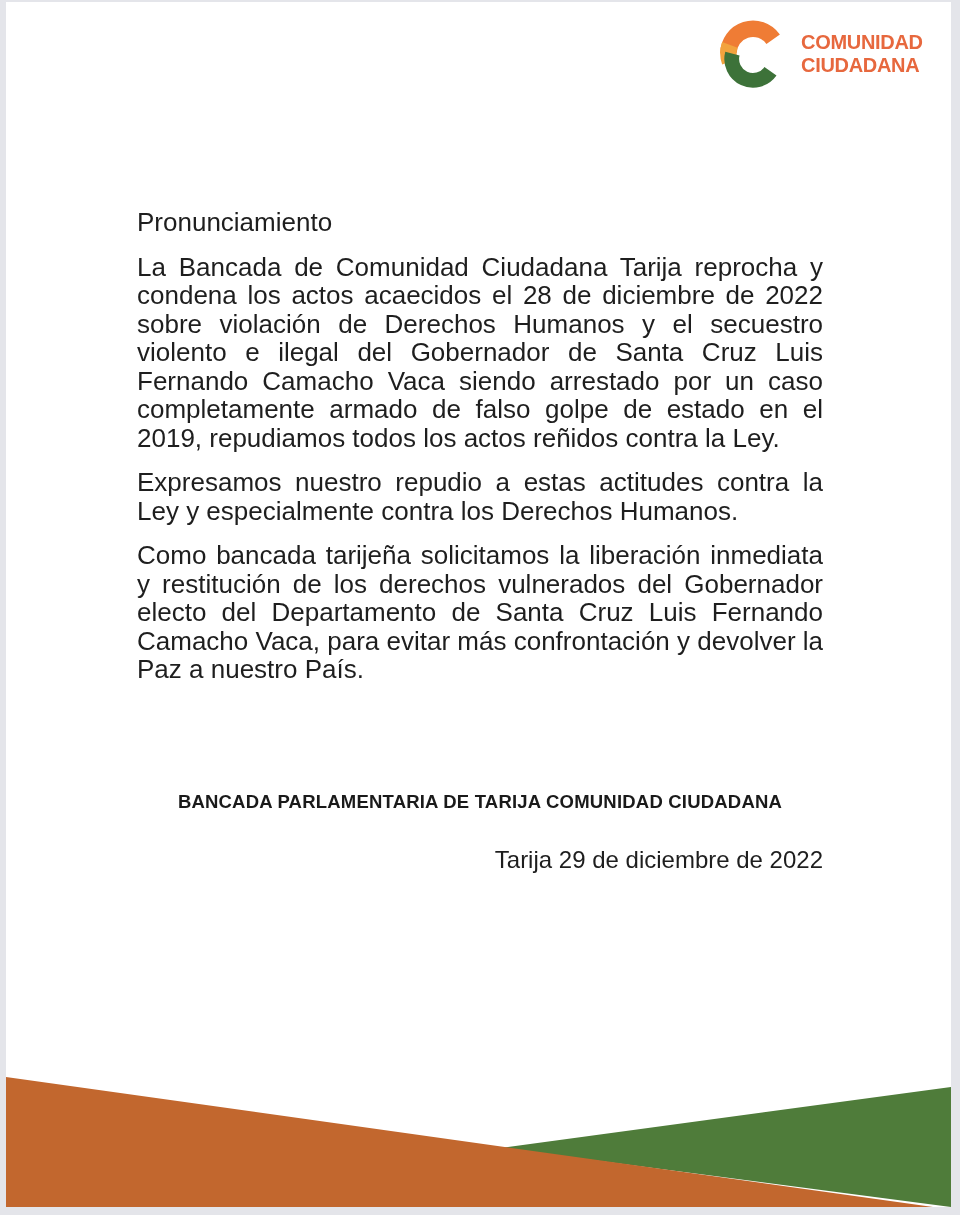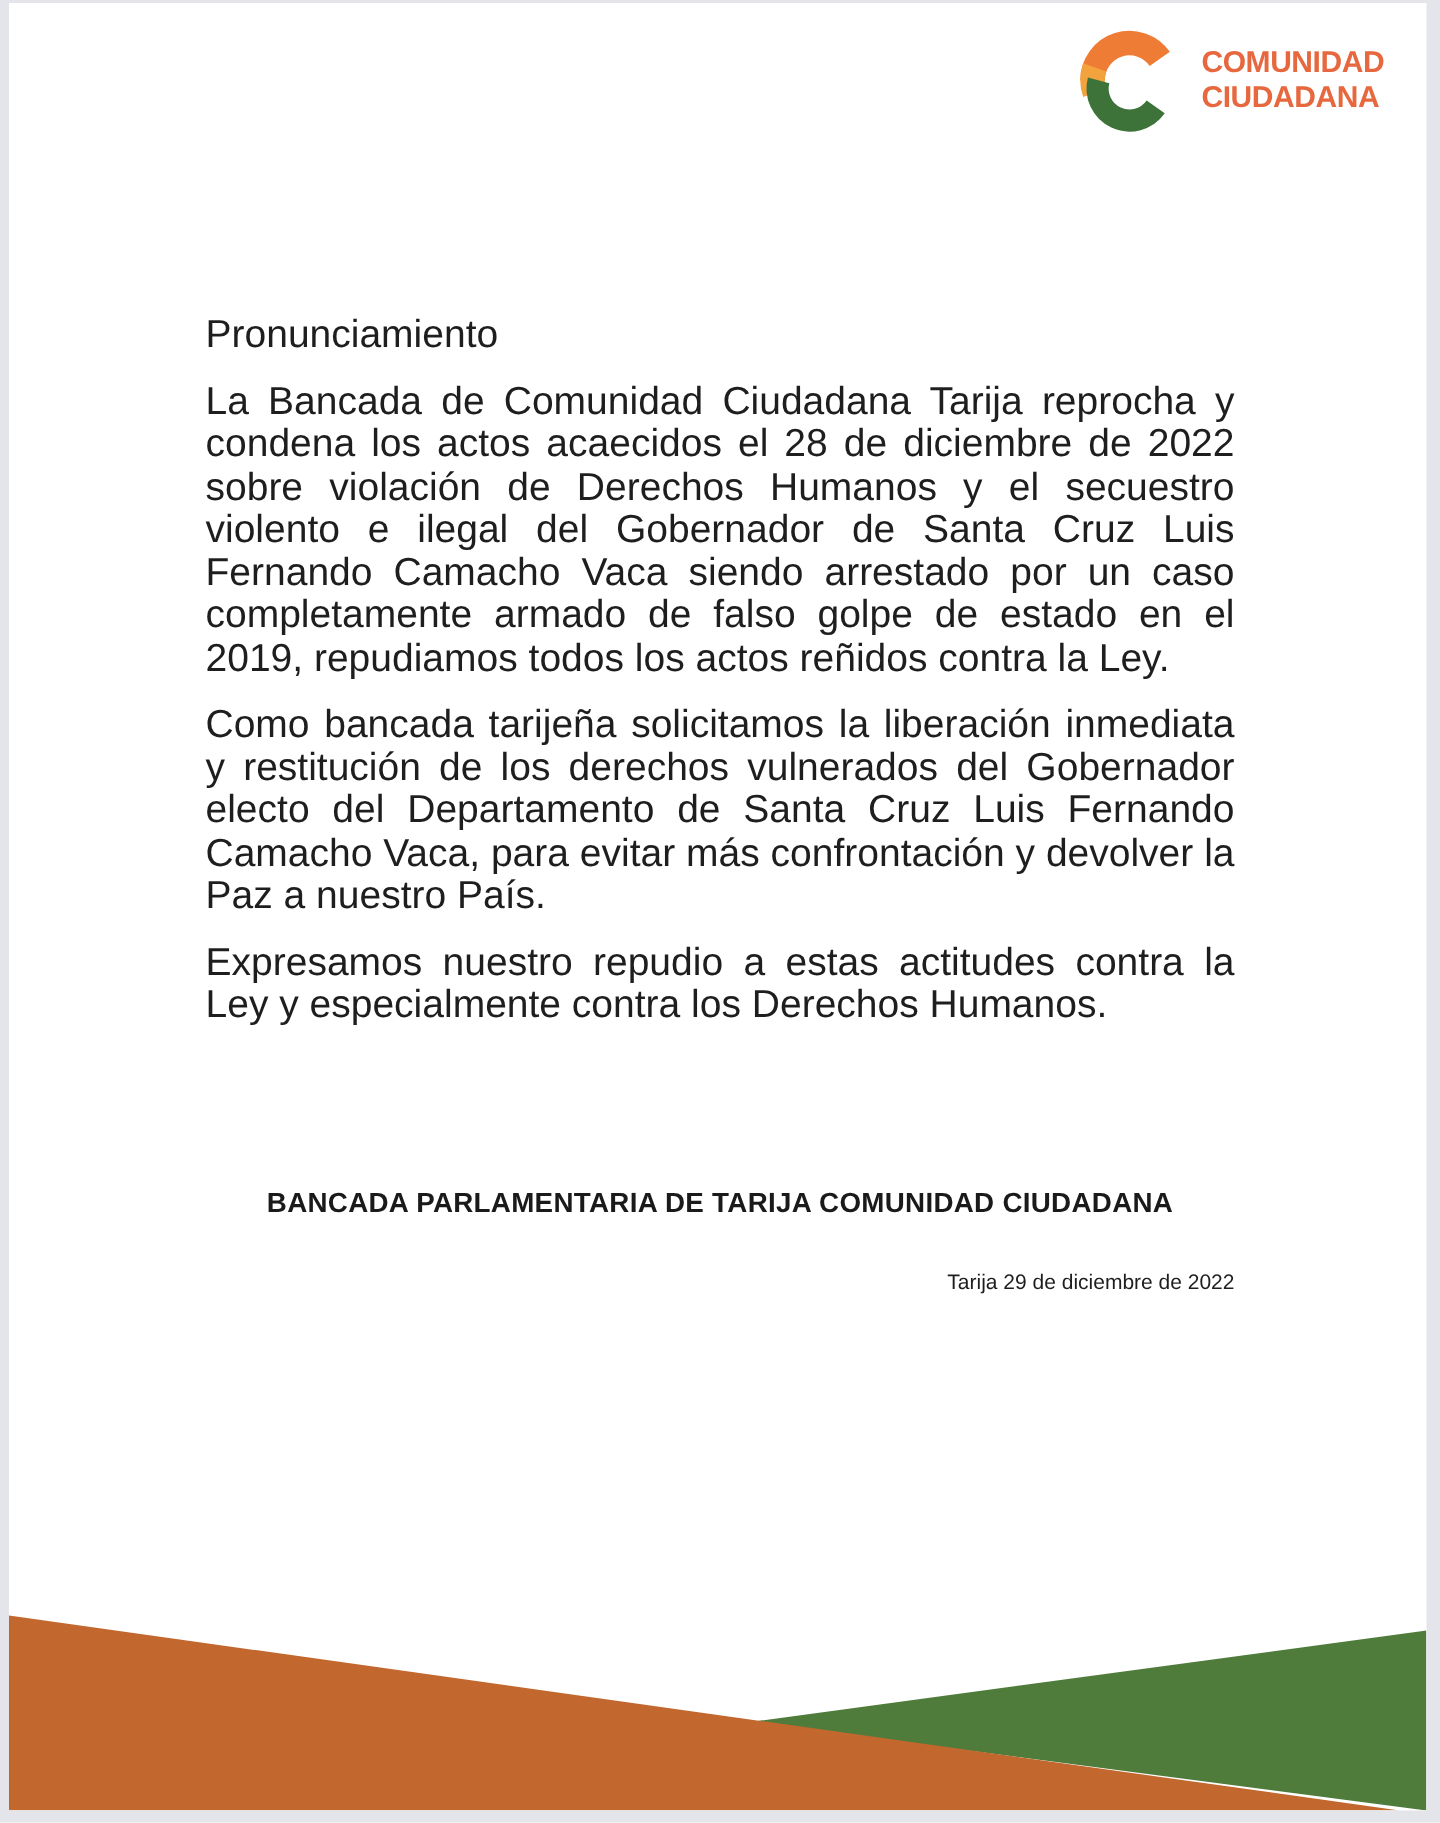--- a/index.html
+++ b/index.html
@@ -77,21 +77,21 @@
     letter-spacing: 0.2px;
     color: #1a1a1a;
     white-space: nowrap;
   }
   .dateline {
     position: absolute;
     left: 131px;
     top: 844px;
     width: 686px;
     text-align: right;
-    font-size: 14px;
+    font-size: 24px;
     color: #1e1e1e;
   }
 
   
   .footer-art {
     position: absolute;
     left: 0;
     bottom: 0;
     width: 945px;
     height: 132px;
@@ -114,22 +114,22 @@
     </svg>
     <div class="wordmark">
       <div>COMUNIDAD</div>
       <div>CIUDADANA</div>
     </div>
   </div>
 
   <div class="letter">
     <p class="salutation">Pronunciamiento</p>
     <p class="body-par">La Bancada de Comunidad Ciudadana Tarija reprocha y condena los actos acaecidos el 28 de diciembre de 2022 sobre violación de Derechos Humanos y el secuestro violento e ilegal del Gobernador de Santa Cruz Luis Fernando Camacho Vaca siendo arrestado por un caso completamente armado de falso golpe de estado en el 2019, repudiamos todos los actos reñidos contra la Ley.</p>
+    <p class="body-par">Expresamos nuestro repudio a estas actitudes contra la Ley y especialmente contra los Derechos Humanos.</p>
     <p class="body-par">Como bancada tarijeña solicitamos la liberación inmediata y restitución de los derechos vulnerados del Gobernador electo del Departamento de Santa Cruz Luis Fernando Camacho Vaca, para evitar más confrontación y devolver la Paz a nuestro País.</p>
-    <p class="body-par">Expresamos nuestro repudio a estas actitudes contra la Ley y especialmente contra los Derechos Humanos.</p>
   </div>
 
   <div class="closing-title">BANCADA PARLAMENTARIA DE TARIJA COMUNIDAD CIUDADANA</div>
 
   <div class="dateline">Tarija 29 de diciembre de 2022</div>
 
   <svg class="footer-art" viewBox="0 0 945 132" preserveAspectRatio="none" aria-hidden="true">
     <polygon points="494,73 945,12 945,132" fill="#4f7c3a"></polygon>
     <polygon points="0,2 927,132 0,132" fill="#c2672e"></polygon>
   </svg>

